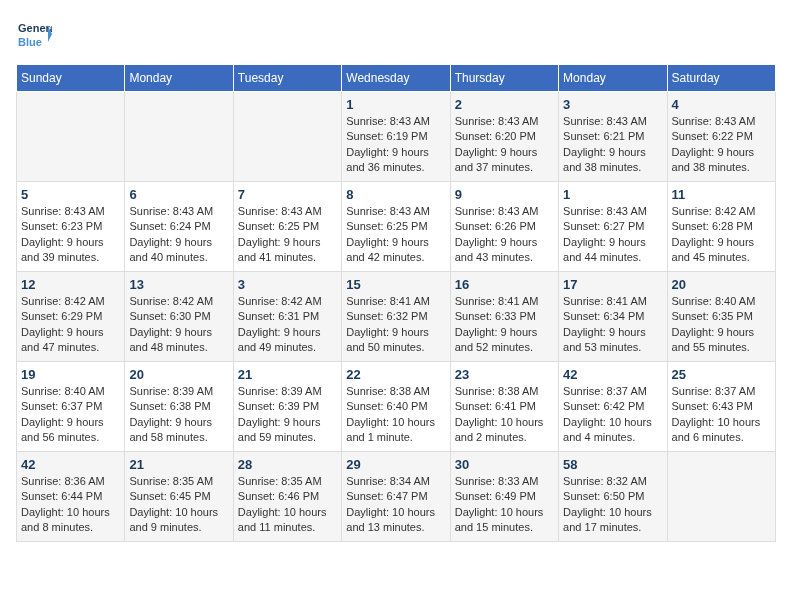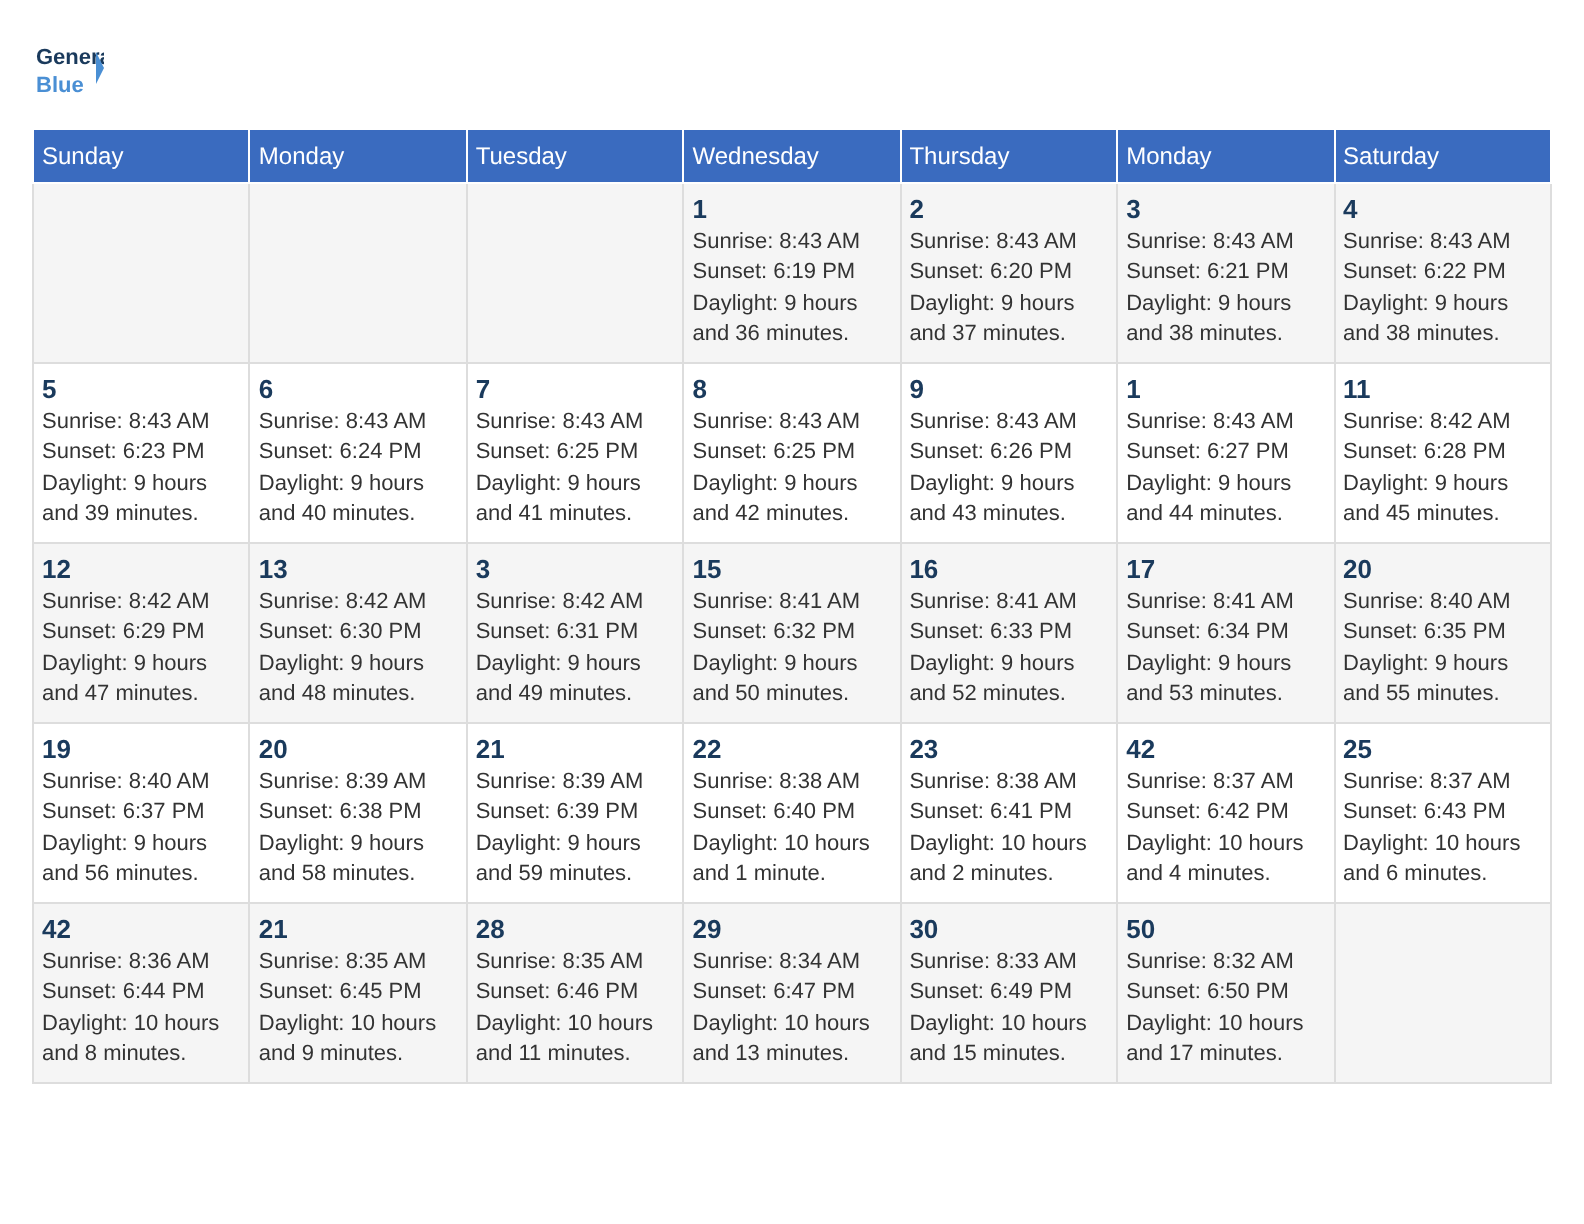--- a/index.html
+++ b/index.html
@@ -237,19 +237,19 @@
         </td>
         <td>
           <span class="day-num">29</span>
           <div class="day-info">Sunrise: 8:34 AM<br>Sunset: 6:47 PM<br>Daylight: 10 hours<br>and 13 minutes.</div>
         </td>
         <td>
           <span class="day-num">30</span>
           <div class="day-info">Sunrise: 8:33 AM<br>Sunset: 6:49 PM<br>Daylight: 10 hours<br>and 15 minutes.</div>
         </td>
         <td>
-          <span class="day-num">50</span>
+          <span class="day-num">58</span>
           <div class="day-info">Sunrise: 8:32 AM<br>Sunset: 6:50 PM<br>Daylight: 10 hours<br>and 17 minutes.</div>
         </td>
         <td class="empty-cell"></td>
       </tr>
     </tbody>
 </table>
 
 </body></html>

